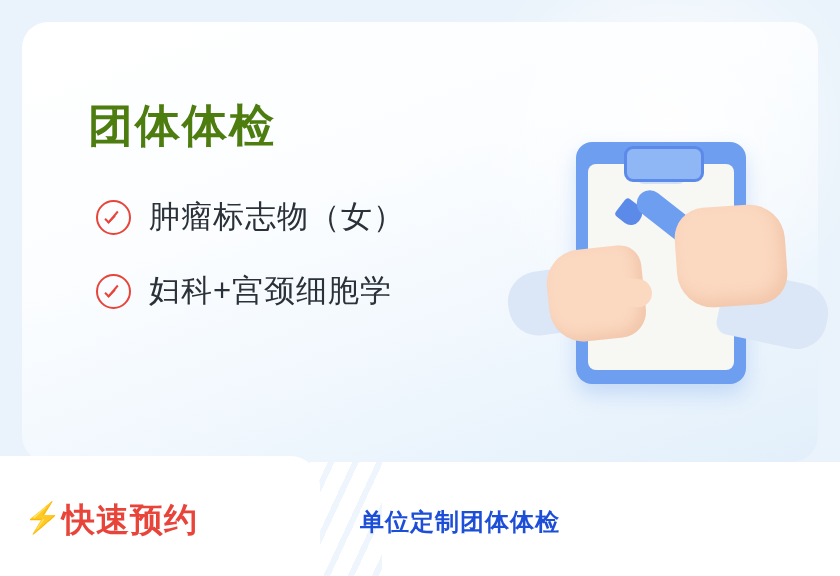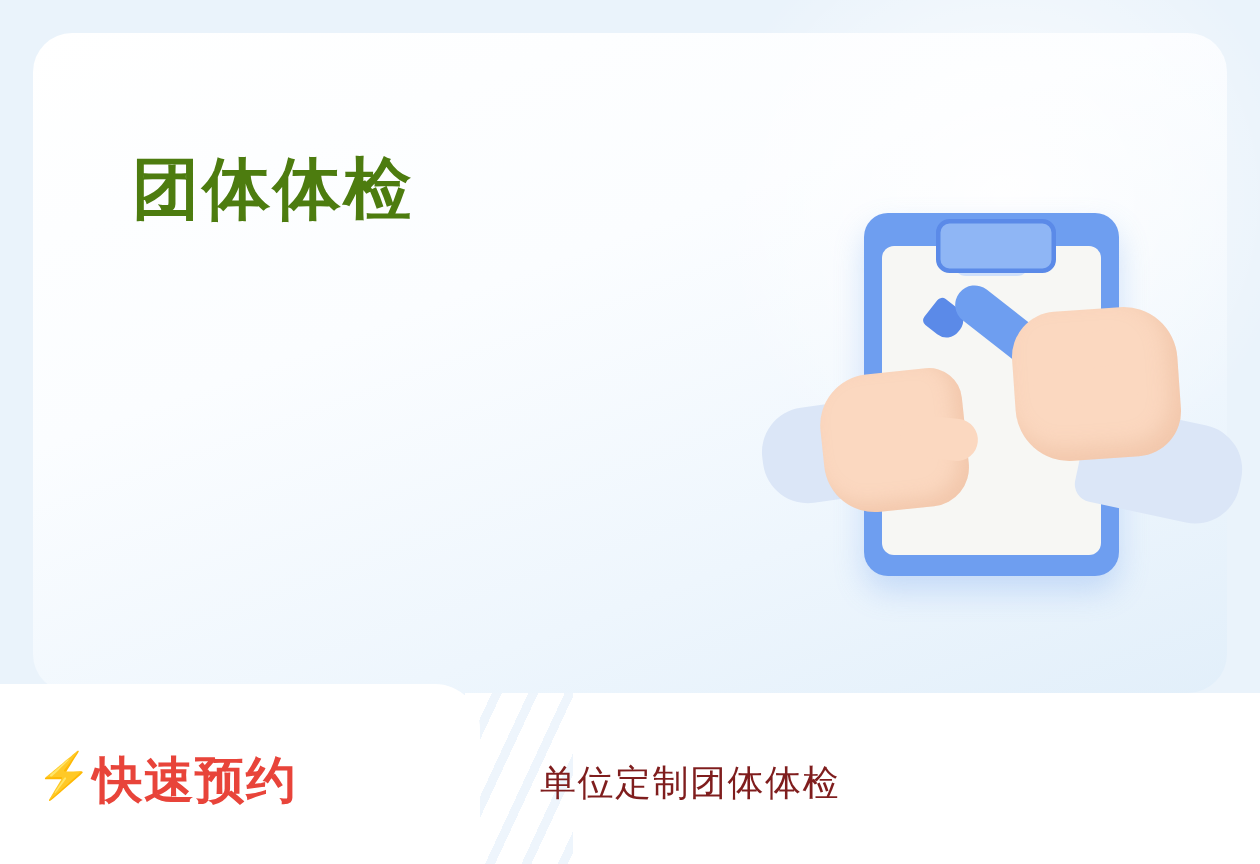--- a/index.html
+++ b/index.html
@@ -222,22 +222,22 @@
     left:62px;top:36px;
     font-size:33px;
     font-weight:bold;
     color:#e8443a;
     letter-spacing:1px;
   }
   .bottom-right{
     position:absolute;
     left:360px;top:44px;
     font-size:24px;
-    font-weight:normal;
-    color:#7f1d1d;
+    font-weight:bold;
+    color:#1d4ed8;
     letter-spacing:1px;
   }
   .diag-stripes{
     position:absolute;
     left:286px;bottom:0;
     width:96px;height:114px;
     background:repeating-linear-gradient(115deg,#ffffff 0 16px,#eef5fc 16px 22px);
   }
 </style>
 </head>
@@ -245,20 +245,28 @@
 
 <div class="card">
 
   <div class="panel">
     <div class="panel-glow"></div>
   </div>
 
   <div class="title">团体体检</div>
 
   <div class="features">
+    <div class="feature">
+      <span class="check"></span>
+      <span class="feature-text">肿瘤标志物（女）</span>
+    </div>
+    <div class="feature">
+      <span class="check"></span>
+      <span class="feature-text">妇科+宫颈细胞学</span>
+    </div>
   </div>
 
   <div class="illo">
     <div class="arm-left"></div>
     <div class="clipboard">
       <div class="clip-paper"></div>
       <div class="clip-top2"></div>
       <div class="clip-top"></div>
     </div>
     <div class="hand-left"></div>

